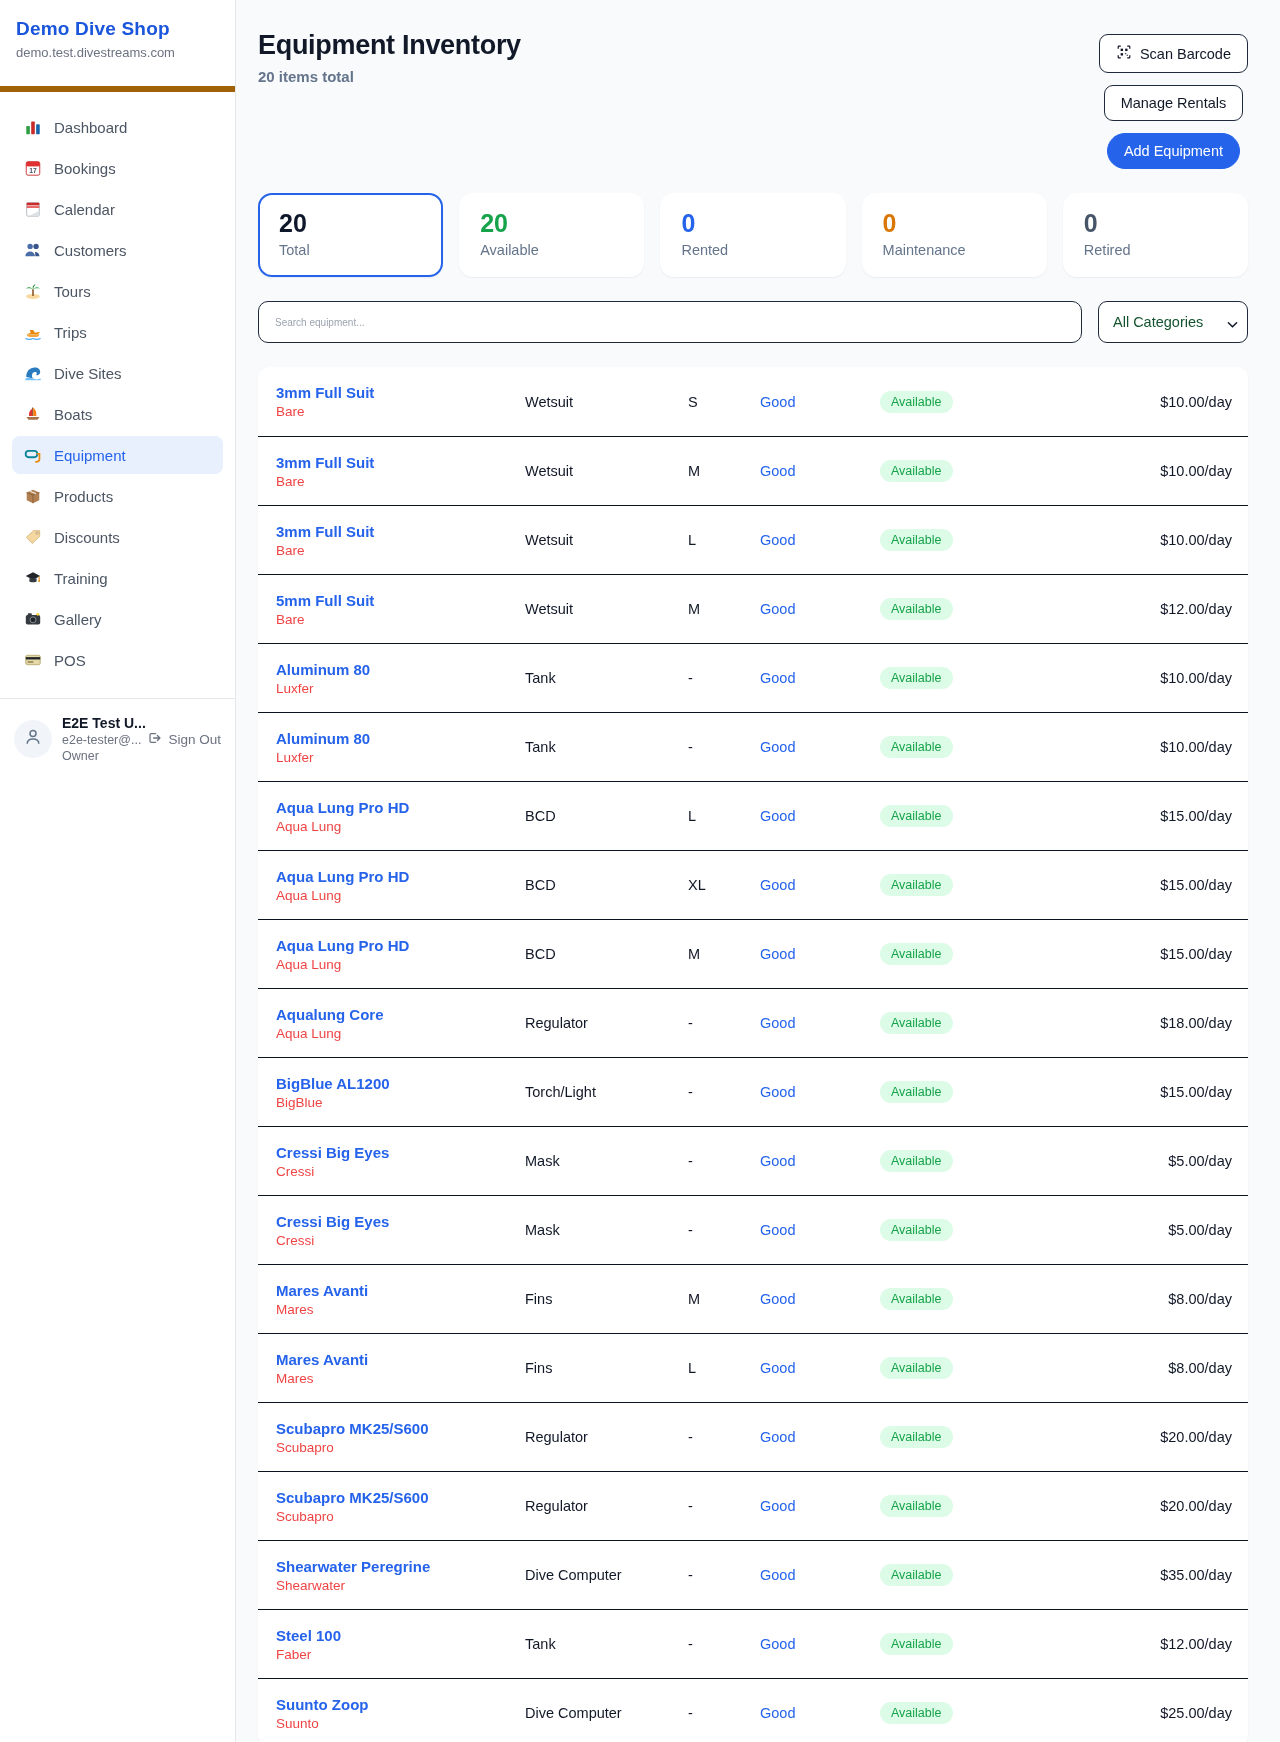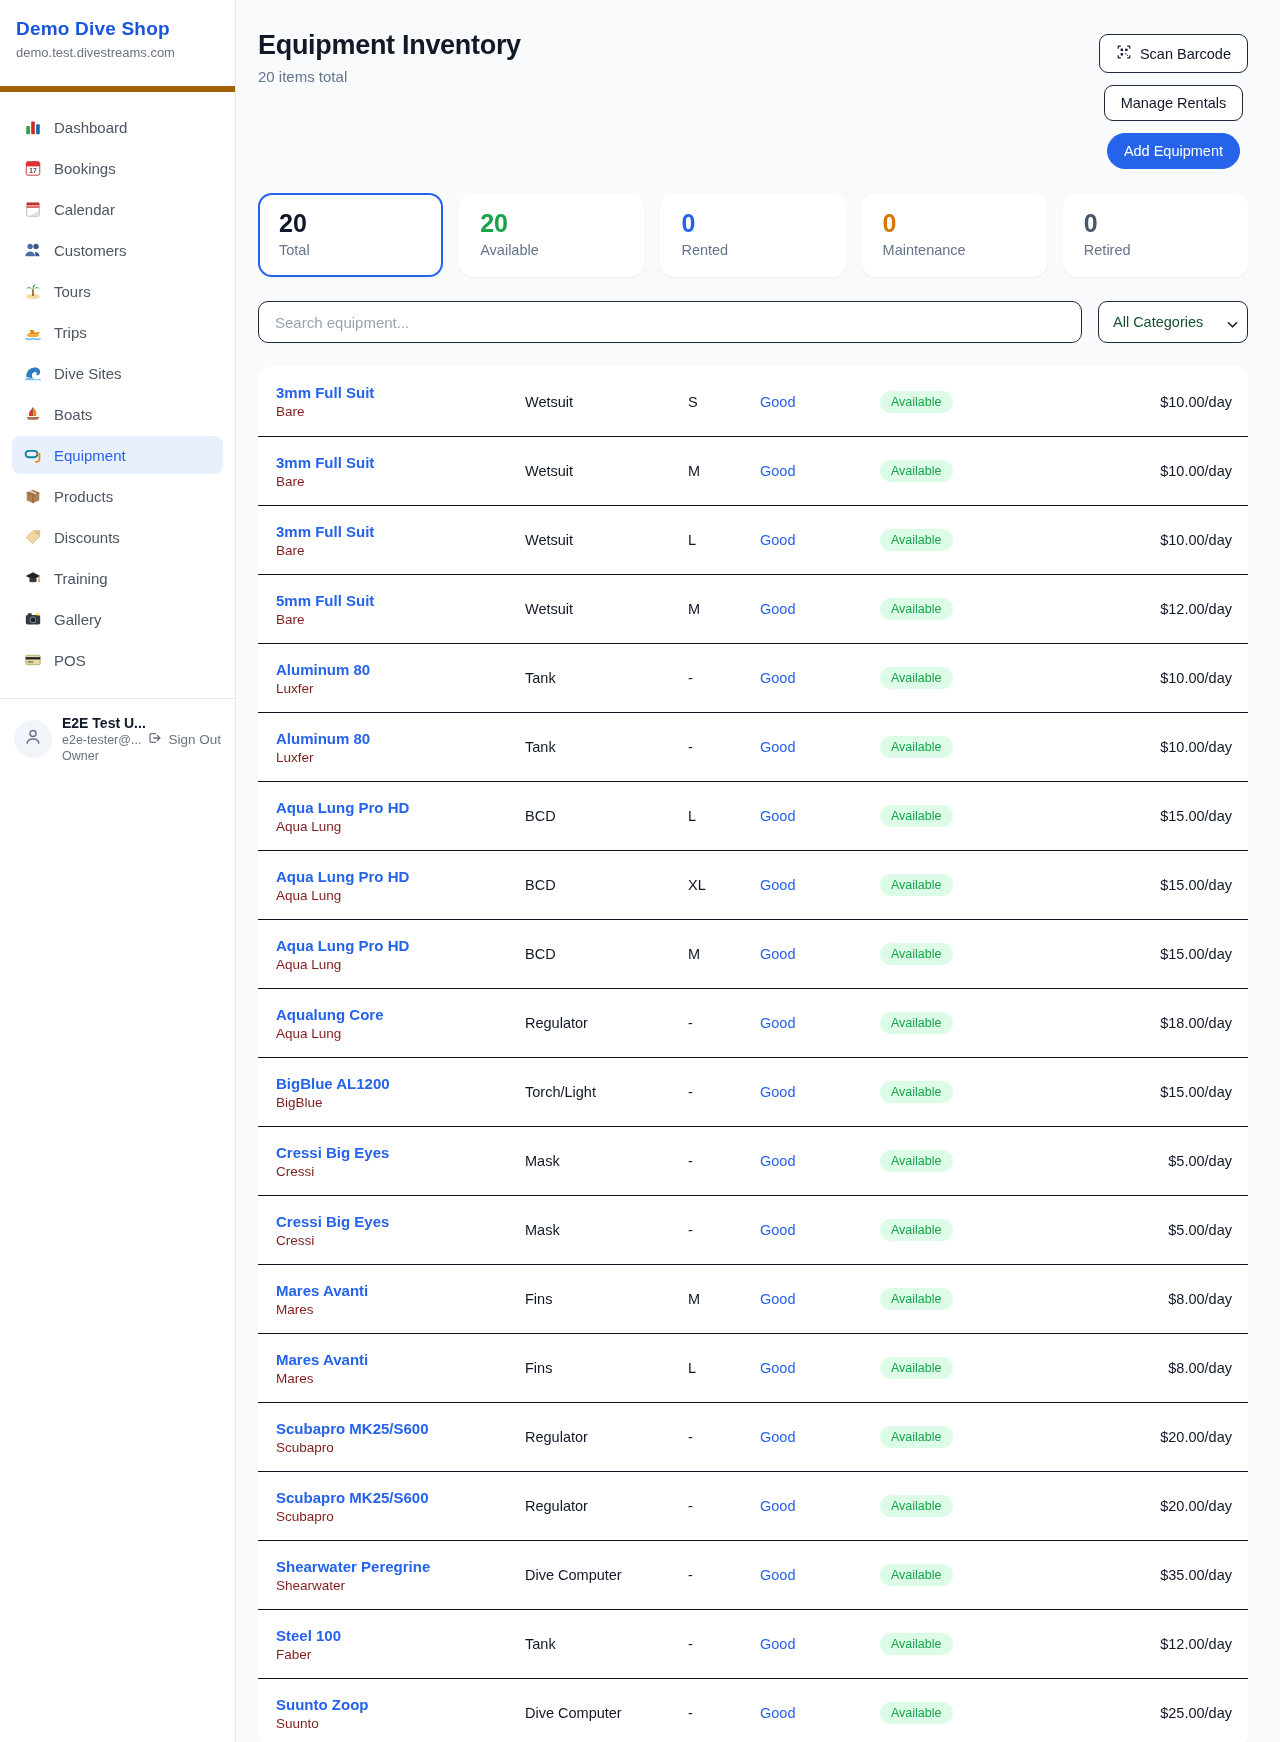--- a/index.html
+++ b/index.html
@@ -43,21 +43,21 @@
   .user-email, .user-role { font-size:12.5px; color:#6b7280; margin-top:2px; white-space:nowrap; }
   .signout {
     display:flex; align-items:center; gap:6px; font-size:13.5px; color:#6b7280;
     background:none; border:none; cursor:pointer; font-family:inherit; padding:0;
   }
 
   
   .main { flex:1; padding:30px 32px 24px 22px; }
   .page-header { display:flex; justify-content:space-between; align-items:flex-start; }
   .page-title { font-size:27px; font-weight:800; color:#111827; letter-spacing:-.3px; }
-  .page-subtitle { font-size:15px; color:#64748b; margin-top:7px; }
+  .page-subtitle { font-size:15px; color:#64748b; margin-top:7px;font-weight:bold; }
   .actions { display:flex; gap:12px; align-items:center; margin-top:4px;flex-direction:column; }
   .btn {
     display:inline-flex; align-items:center; gap:8px;
     font-family:inherit; font-size:14.5px; cursor:pointer;
     border-radius:9px; padding:9px 16px; background:#fff;
     border:1px solid #1e293b; color:#111827;
   }
   .btn-primary { background:#2563eb; border-color:#2563eb; color:#fff; font-weight:500;border-radius:18px; }
 
   .stats { display:flex; gap:16px; margin-top:24px; }
@@ -66,21 +66,21 @@
     padding:15px 20px; height:84px; box-shadow:0 1px 2px rgba(15,23,42,.06);
     cursor:pointer;
   }
   .stat-card.selected { border:2px solid #2563eb; padding:14px 19px; }
   .stat-value { font-size:25px; font-weight:800; line-height:1.15; }
   .stat-label { font-size:14.5px; color:#64748b; margin-top:4px; }
 
   .filters { display:flex; gap:16px; margin-top:24px; }
   .search-input {
     flex:1; height:42px; border:1px solid #1e293b; border-radius:10px;
-    padding:0 16px; font-size:15px; font-family:inherit; background:#fff; color:#111827;
+    padding:0 16px; font-size:10px; font-family:inherit; background:#fff; color:#111827;
   }
   .search-input::placeholder { color:#9ca3af; }
   .select-wrap { position:relative; width:150px; }
   .category-select {
     width:100%; height:42px; border:1px solid #1e293b; border-radius:9px;
     background:#fff; font-family:inherit; font-size:14.5px; color:#14532d;
     padding:0 28px 0 14px; appearance:none; -webkit-appearance:none; cursor:pointer;
   }
   .select-chevron { position:absolute; right:10px; top:14px; pointer-events:none; }
 
@@ -95,21 +95,21 @@
   }
   .thead {
     background:#f8fafc; border-bottom:2px solid #0b1220;
     height:42px; font-size:14.5px; font-weight:700; color:#0f172a;
   }
   .th.right, .td.right { text-align:right; }
   .tr { min-height:69px; border-top:1.5px solid #0b1220; background:#fff; }
   .tr:first-child { border-top:none; }
   .td { font-size:14.5px; color:#111827; }
   .item-name { font-size:15px; font-weight:600; color:#2563eb; text-decoration:none; display:inline-block; }
-  .item-brand { font-size:13.5px; color:#7f1d1d; margin-top:3px; }
+  .item-brand { font-size:13.5px; color:#ef4444; margin-top:3px; }
   .cond-link { color:#2563eb; text-decoration:none; }
   .badge {
     display:inline-block; font-size:12.5px; color:#16a34a; background:#dcfce7;
     padding:4px 11px; border-radius:999px;
   }
 </style>
 </head>
 <body>
 
 <div class="app">

